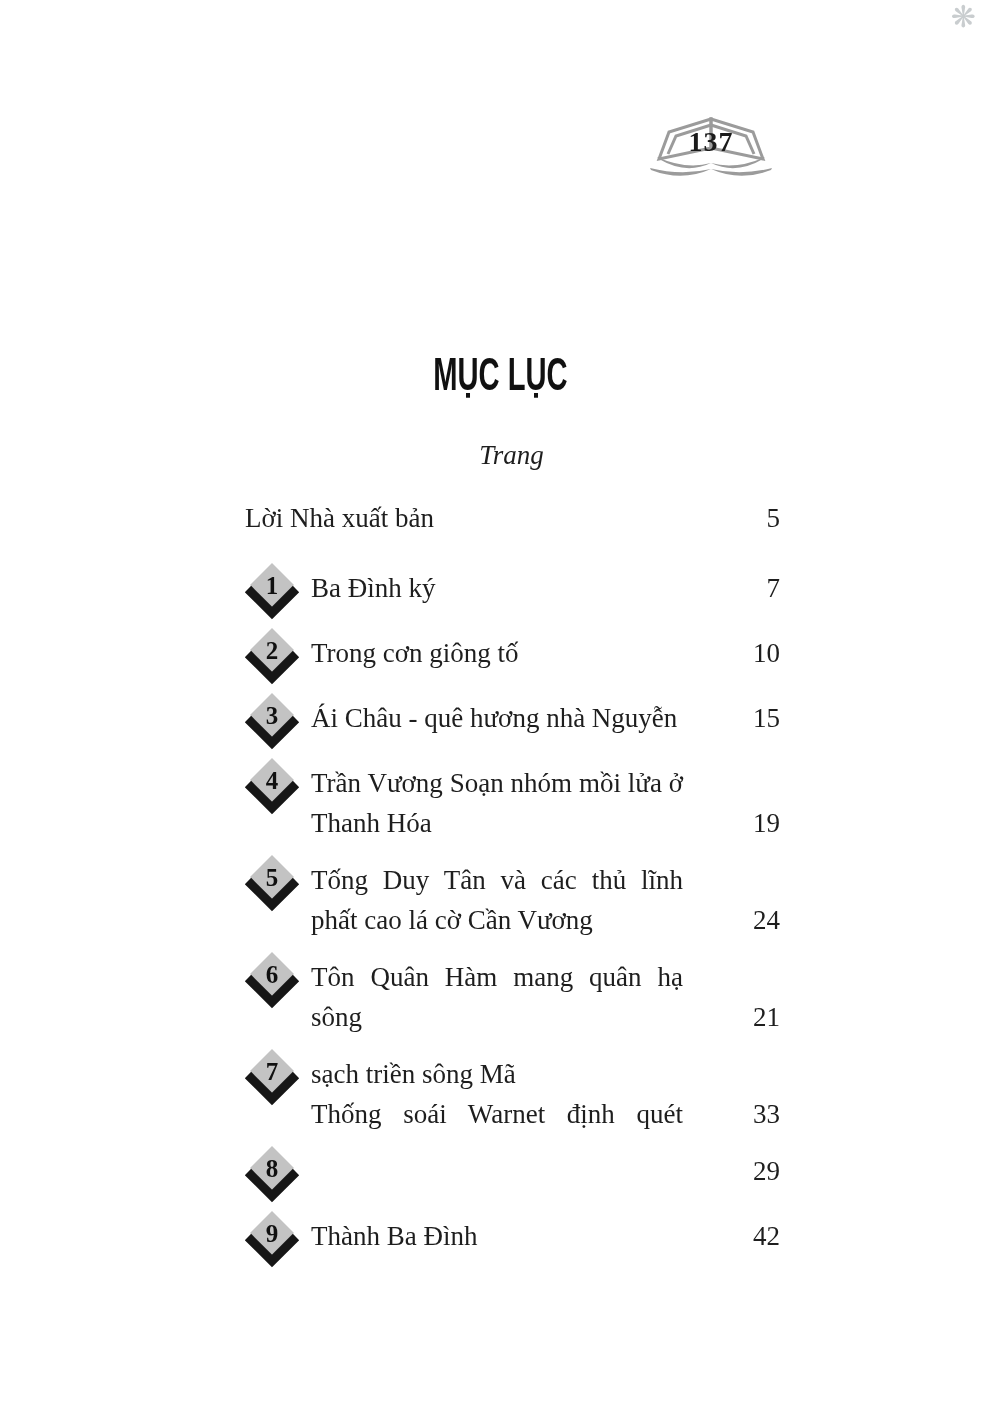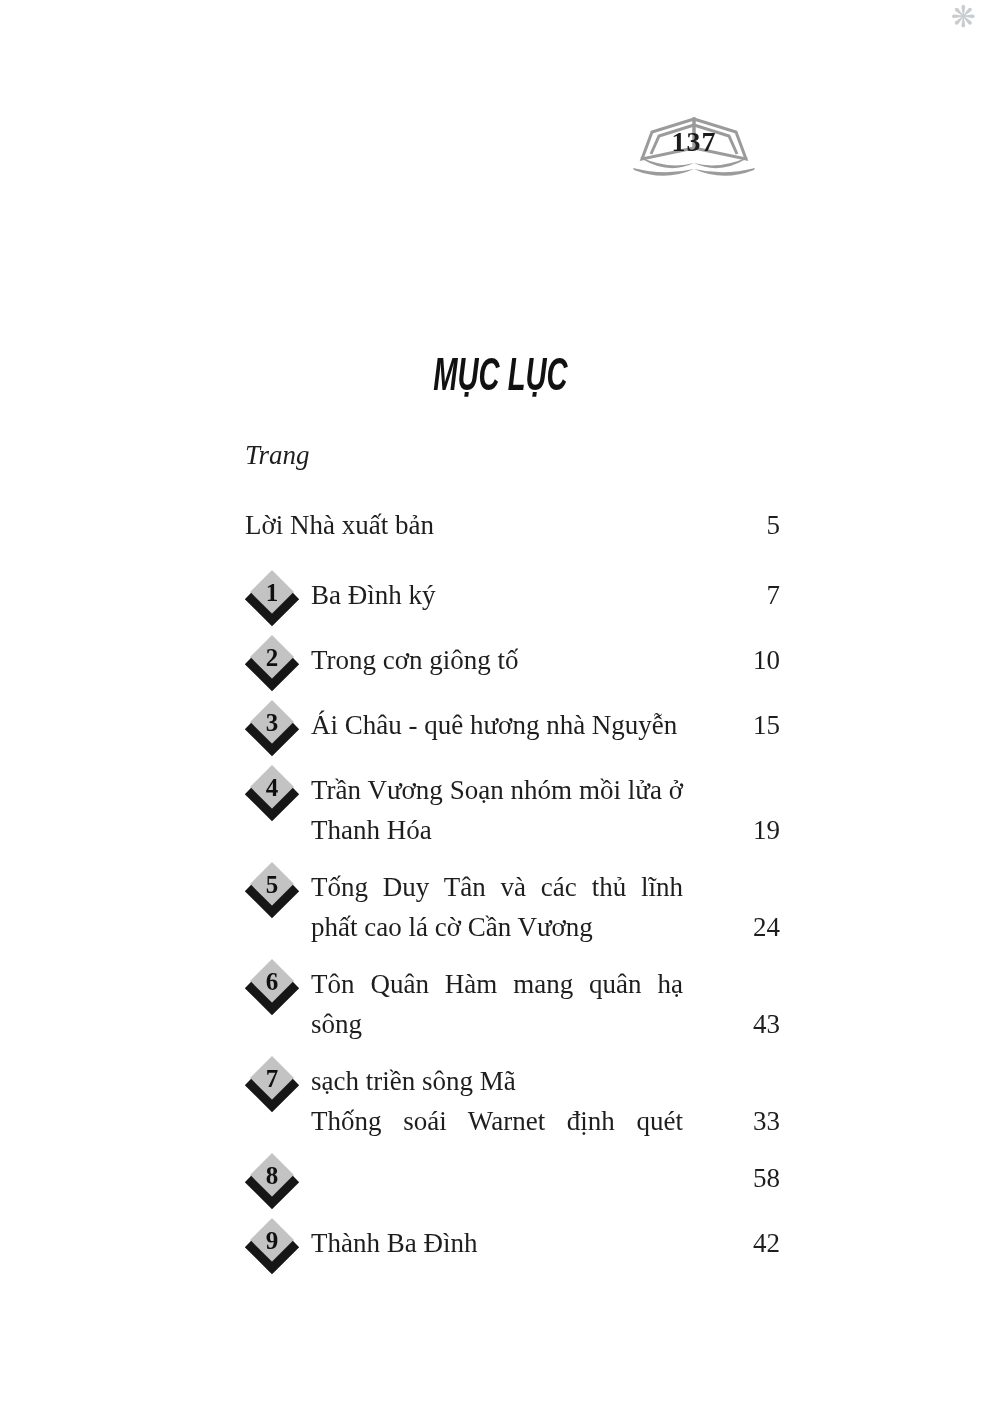--- a/index.html
+++ b/index.html
@@ -15,58 +15,57 @@
   
   .ornament {
     position: absolute; top: 2px; right: 24px;
     font-size: 30px; color: #c9cdcf;
     font-family: "DejaVu Sans", sans-serif;
     line-height: 1;
   }
 
   
   .book-badge {
-    position: absolute; left: 631px; top: 108px;
+    position: absolute; left: 648px; top: 108px;
     width: 126px; height: 74px;
   }
   .book-badge svg { position: absolute; left: 0; top: 0; overflow: visible; }
   .book-badge .folio {
     position: absolute; left: 0; top: 18px; width: 126px;
     text-align: center;
     font-weight: bold; font-size: 28px; letter-spacing: 1px;
     color: #1b1b1b;
   }
 
   
   .title-wrap {
     position: absolute; left: 0; top: 346px; width: 1000px;
     text-align: center;
-    font-style: italic;
   }
   .title-wrap .title {
     display: inline-block;
     font-family: "Liberation Sans", sans-serif;
     font-weight: 700;
     font-size: 47px;
     letter-spacing: 0px;
     transform: scaleX(0.62);
     transform-origin: center;
     color: #111;
     white-space: nowrap;
   }
 
   
   .toc {
     position: absolute; left: 245px; top: 435px; width: 535px;
     font-size: 27px; line-height: 40px;
   }
   .trang-row {
-    text-align: left;
+    text-align: center;
     font-style: italic;
-    margin-bottom: 30px;
+    margin-bottom: 23px;
     padding-right: 2px;
   }
   .preface-row {
     display: flex;
     margin-bottom: 30px;
   }
   .preface-label { white-space: nowrap; }
   .preface-row .page-num { flex: 1; text-align: right; }
 
   .entry {
@@ -221,21 +220,21 @@
       <svg width="54" height="62" viewBox="0 0 54 62">
         <polygon points="27,3 49,25 27,47 5,25" fill="#c3c3c3"></polygon>
         <path d="M3 29 L27 53 L51 29" stroke="#161616" stroke-width="9" fill="none"></path>
         <text class="num-text" x="27" y="34" text-anchor="middle">6</text>
       </svg>
     </div>
     <div class="entry-text">
             <div class="line justified">Tôn Quân Hàm mang quân hạ</div>
             <div class="line">sông</div>
           </div>
-    <span class="page-num">43</span>
+    <span class="page-num">21</span>
   </div>
 
   <div class="entry two-line">
     <div class="marker-wrap">
       <svg width="54" height="62" viewBox="0 0 54 62">
         <polygon points="27,3 49,25 27,47 5,25" fill="#c3c3c3"></polygon>
         <path d="M3 29 L27 53 L51 29" stroke="#161616" stroke-width="9" fill="none"></path>
         <text class="num-text" x="27" y="34" text-anchor="middle">7</text>
       </svg>
     </div>
@@ -247,21 +246,21 @@
   </div>
 
   <div class="entry">
     <div class="marker-wrap">
       <svg width="54" height="62" viewBox="0 0 54 62">
         <polygon points="27,3 49,25 27,47 5,25" fill="#c3c3c3"></polygon>
         <path d="M3 29 L27 53 L51 29" stroke="#161616" stroke-width="9" fill="none"></path>
         <text class="num-text" x="27" y="34" text-anchor="middle">8</text>
       </svg>
     </div>
-    <span class="page-num">58</span>
+    <span class="page-num">29</span>
   </div>
 
   <div class="entry">
     <div class="marker-wrap">
       <svg width="54" height="62" viewBox="0 0 54 62">
         <polygon points="27,3 49,25 27,47 5,25" fill="#c3c3c3"></polygon>
         <path d="M3 29 L27 53 L51 29" stroke="#161616" stroke-width="9" fill="none"></path>
         <text class="num-text" x="27" y="34" text-anchor="middle">9</text>
       </svg>
     </div>

